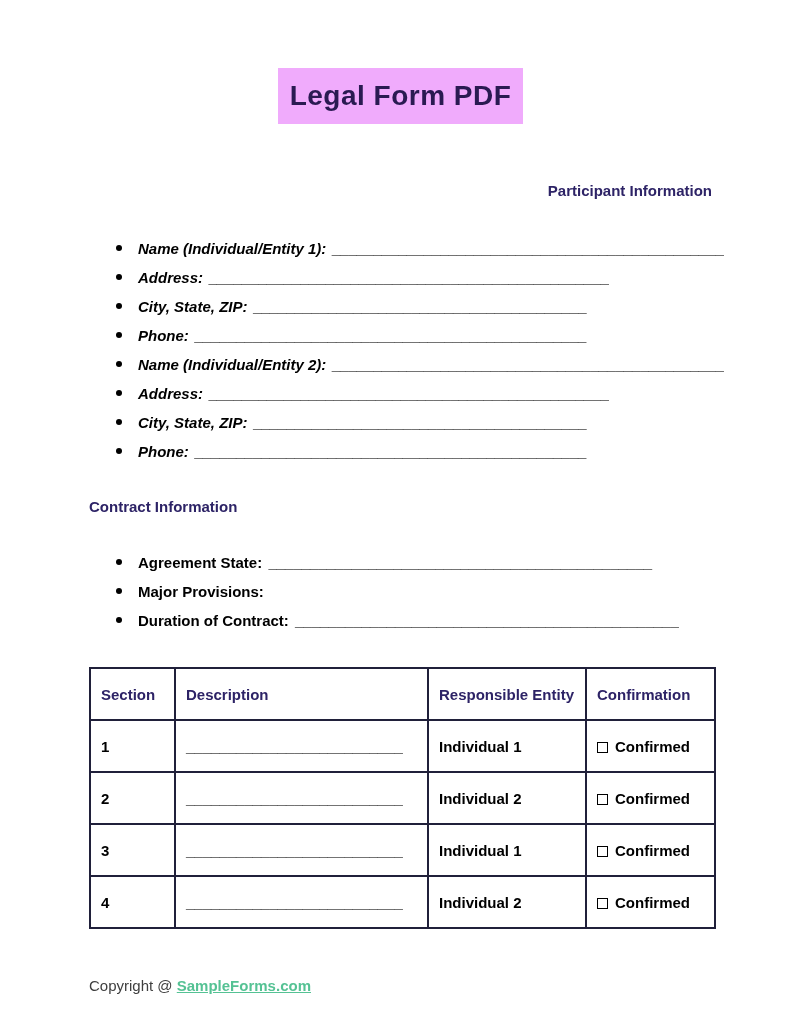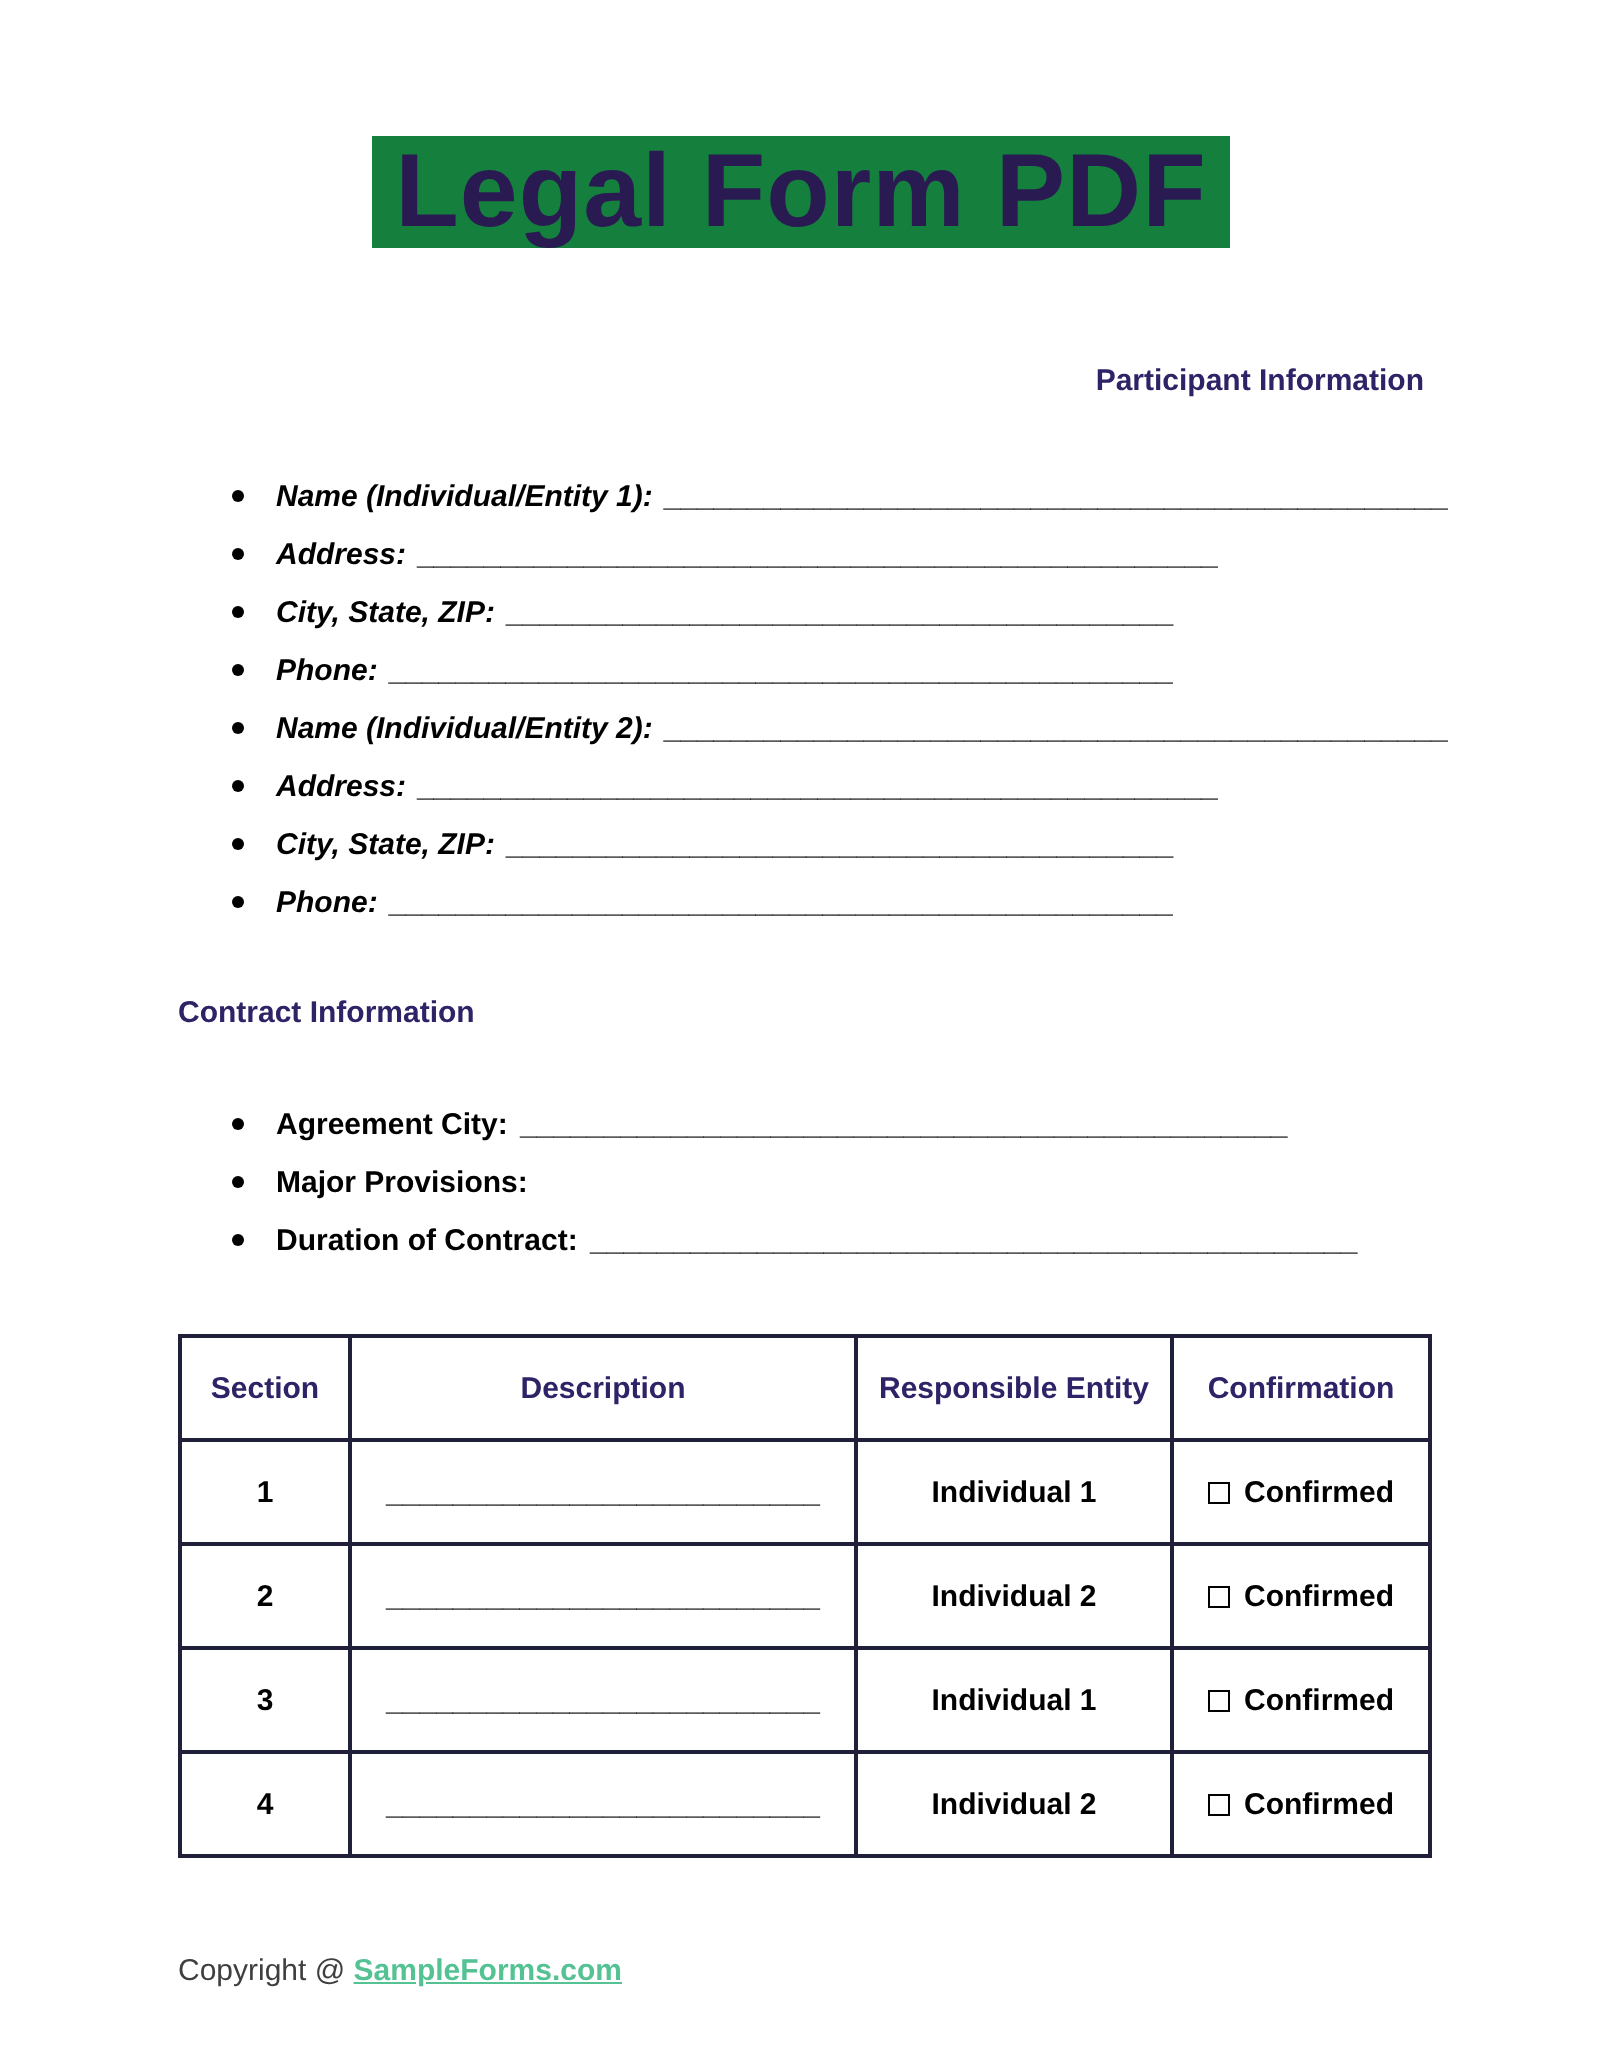--- a/index.html
+++ b/index.html
@@ -11,23 +11,23 @@
     overflow: hidden;
     font-family: "Liberation Sans", sans-serif;
     color: #000;
   }
   .page { padding: 0 88px 0 89px; }
 
   
   .title-wrap { text-align: center; margin-top: 68px; }
   .doc-title {
     display: inline-block;
-    background: #15803d;
+    background: #f0abfc;
     color: #2a1a52;
-    font-size: 52px;
+    font-size: 28px;
     font-weight: bold;
     line-height: 56px;
     padding: 0 12px;
     letter-spacing: 0.5px;
   }
 
   
   .section-heading {
     color: #2d2366;
     font-size: 15px;
@@ -65,21 +65,21 @@
   table.provisions {
     border-collapse: collapse;
     margin-top: 32px;
     table-layout: fixed;
     width: 625px;
   }
   table.provisions th, table.provisions td {
     border: 2px solid #20203a;
     font-size: 15px;
     font-weight: bold;
-    text-align: center;
+    text-align: left;
     vertical-align: middle;
     padding: 0 10px;
     height: 52px;
   }
   table.provisions th { color: #2d2366; }
   col.c-section { width: 85px; }
   col.c-desc    { width: 253px; }
   col.c-party   { width: 158px; }
   col.c-confirm { width: 129px; }
   td .cell-blank { white-space: nowrap; }
@@ -142,21 +142,21 @@
     </li>
     <li class="field">
       <span class="dot"></span><span>Phone:</span> <span class="blank">_______________________________________________</span>
     </li>
   </ul>
 
   <h2 class="section-heading heading-agreement">Contract Information</h2>
 
   <ul class="fields agreement">
     <li class="field">
-      <span class="dot"></span><span>Agreement City:</span> <span class="blank">______________________________________________</span>
+      <span class="dot"></span><span>Agreement State:</span> <span class="blank">______________________________________________</span>
     </li>
     <li class="field">
       <span class="dot"></span><span>Major Provisions:</span> <span class="blank"></span>
     </li>
     <li class="field">
       <span class="dot"></span><span>Duration of Contract:</span> <span class="blank">______________________________________________</span>
     </li>
   </ul>
 
   <table class="provisions">

